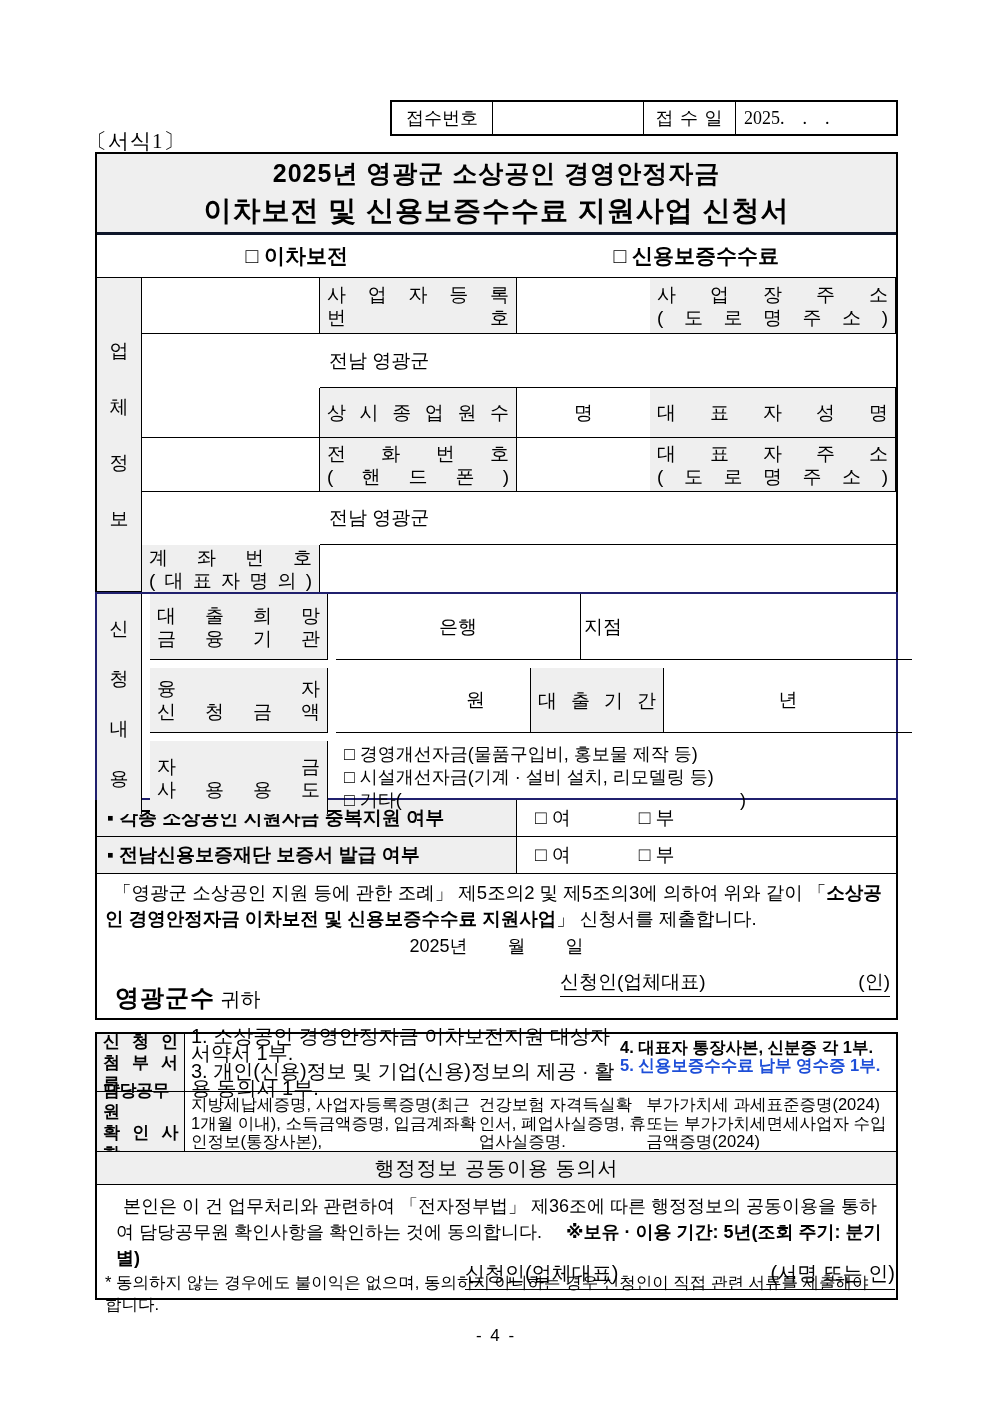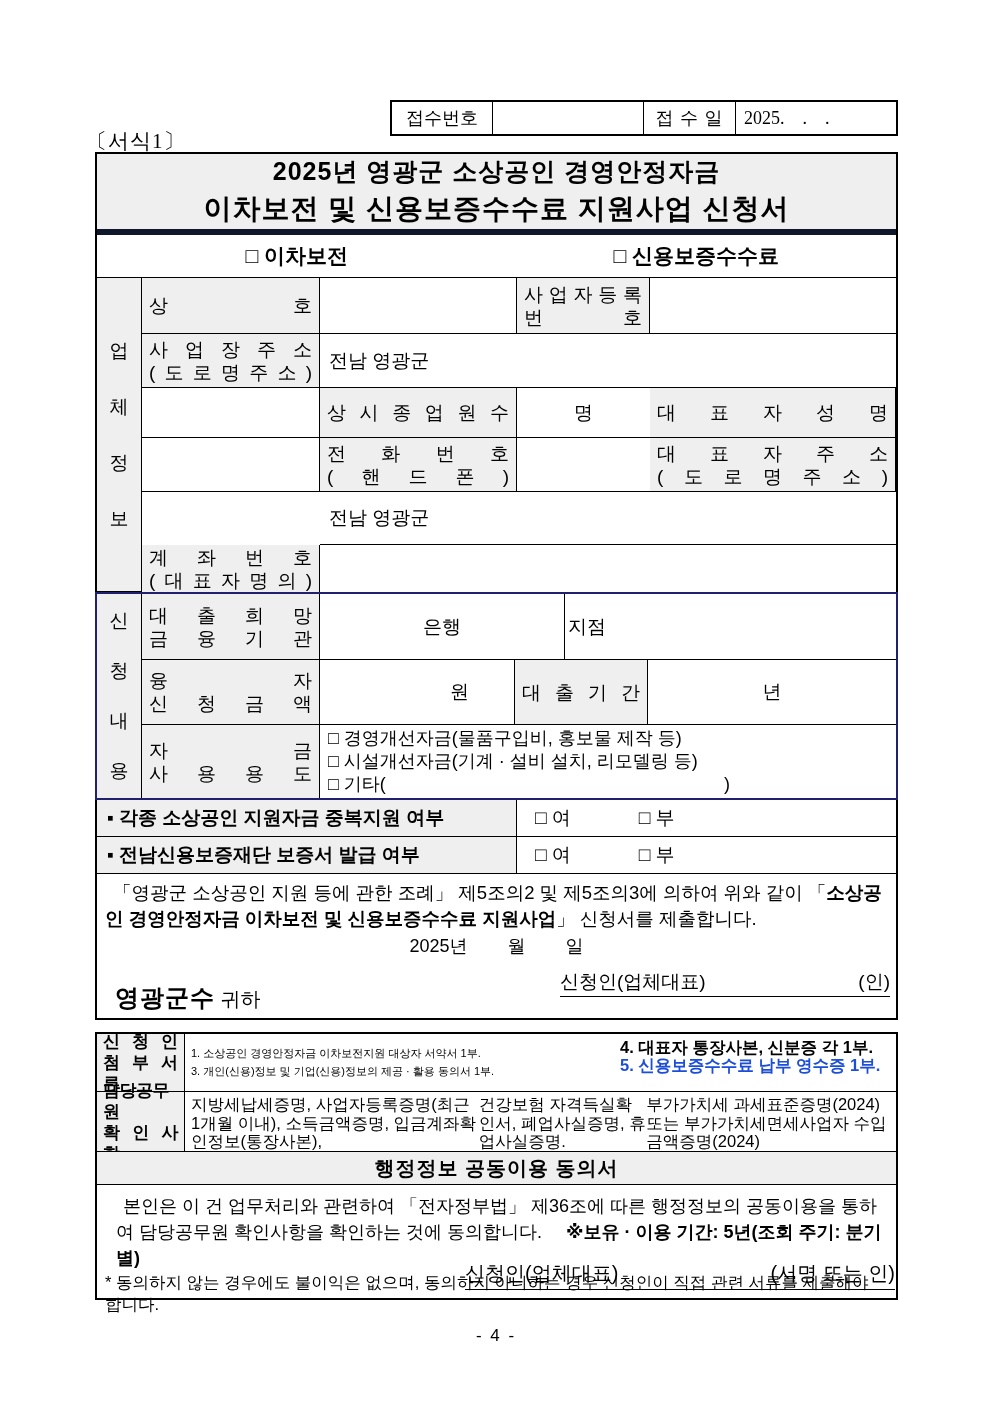--- a/index.html
+++ b/index.html
@@ -25,21 +25,21 @@
   .rc-label{width:101px;justify-content:center;border-right:1px solid #000;}
   .rc-blank{width:151px;border-right:1px solid #000;}
   .rc-label2{width:92px;justify-content:center;border-right:1px solid #000;letter-spacing:1px;}
   .rc-value{flex:1;padding-left:8px;}
   
   .main-box{
     position:absolute;left:95px;top:152px;width:803px;height:868px;
     border:2px solid #000;box-sizing:border-box;
   }
   .title-block{
-    height:81px;box-sizing:border-box;border-bottom:6px solid #0f172a;
+    height:81px;box-sizing:border-box;border-bottom:3px solid #0f172a;
     background:#efefef;display:flex;flex-direction:column;justify-content:center;align-items:center;
   }
   .title-line1{font-size:25px;font-weight:bold;letter-spacing:1px;}
   .title-line2{font-size:28px;font-weight:bold;letter-spacing:1px;margin-top:2px;}
   .type-row{
     height:43px;box-sizing:border-box;border-bottom:1px solid #000;
     display:flex;align-items:center;font-size:21px;font-weight:bold;
   }
   .type-row>div{flex:1;text-align:center;}
   
@@ -63,20 +63,21 @@
   .val{padding-left:9px;}
   .val-c{text-align:center;}
   
   .loan-box{
     position:relative;margin-left:-2px;width:803px;height:208px;
     border:2px solid #20206e;box-sizing:border-box;
     display:grid;
     grid-template-columns:45px 178px 576px;
     grid-template-rows:66px 65px 73px;
     font-size:19px;
+    gap:8px;
   }
   .loan-vhead{grid-row:1/4;}
   .loan-vhead span{line-height:50px;}
   .bank-row{display:flex;}
   .bank-left{width:245px;border-right:1px solid #000;display:flex;align-items:center;justify-content:center;box-sizing:border-box;}
   .bank-right{flex:1;display:flex;align-items:center;padding-left:3px;}
   .amount-row{display:flex;}
   .amount-cell{width:195px;display:flex;align-items:center;justify-content:flex-end;padding-right:45px;box-sizing:border-box;border-right:1px solid #000;}
   .period-label{width:133px;box-sizing:border-box;border-right:1px solid #000;background:#efefef;display:flex;align-items:center;padding:0 7px;}
   .period-label span{width:100%;}
@@ -106,27 +107,27 @@
     border:2px solid #000;box-sizing:border-box;
     display:grid;grid-template-columns:88px 711px;
     grid-template-rows:58px 60px 33px 113px;
   }
   .bt-label{
     box-sizing:border-box;border-right:1px solid #000;border-bottom:1px solid #000;background:#efefef;
     display:flex;flex-direction:column;justify-content:center;padding:2px 6px;font-size:17px;font-weight:bold;
   }
   .bt-label .jline{line-height:21px;}
   .bt-content{box-sizing:border-box;border-bottom:1px solid #000;padding:3px 6px;display:flex;}
-  .att-left{flex:1;font-size:11px;line-height:17.5px;display:flex;flex-direction:column;justify-content:center;}
+  .att-left{flex:1;font-size:20px;line-height:17.5px;display:flex;flex-direction:column;justify-content:center;}
   .att-right{width:270px;font-size:16.5px;font-weight:bold;line-height:17.5px;padding-top:2px;}
   .att-right .blue{color:#1d4ed8;}
   .off-content{flex-direction:row;justify-content:center;font-size:16.5px;line-height:18.5px;}
   .consent-head{
     grid-column:1/3;box-sizing:border-box;border-bottom:1px solid #000;background:#efefef;
-    display:flex;align-items:center;justify-content:center;font-size:20px;font-weight:bold;letter-spacing:1px;
+    display:flex;align-items:center;justify-content:center;font-size:20px;font-weight:normal;letter-spacing:1px;
   }
   .consent-body{grid-column:1/3;box-sizing:border-box;padding:8px 8px 0 8px;font-size:18px;position:relative;}
   .consent-p{line-height:26px;text-indent:7px;margin-left:11px;}
   .consent-bold{font-weight:bold;margin-left:24px;}
   .consent-note{font-size:16.5px;margin-top:1px;}
   .consent-sign{
     position:absolute;left:368px;top:75px;width:430px;
     display:flex;justify-content:space-between;border-bottom:1px solid #000;
     font-size:20px;padding-bottom:2px;
   }
@@ -156,23 +157,20 @@
     <div class="type-row">
       <div>□ 이차보전</div>
       <div>□ 신용보증수수료</div>
     </div>
 
     <div class="company-grid">
       <div class="cell br bb vhead gray" style="grid-row:1/7;">
           <span>업체정보</span>
         </div>
 
-      <div class="cell br bb gray">
-          <span class="jline">상 호</span>
-        </div>
       <div class="cell br bb"></div>
       <div class="cell br bb gray">
         <span class="jline">사 업 자 등 록</span>
         <span class="jline">번 호</span>
       </div>
       <div class="cell bb"></div>
 
       <div class="cell br bb gray">
         <span class="jline">사 업 장 주 소</span>
         <span class="jline">( 도 로 명 주 소 )</span>

